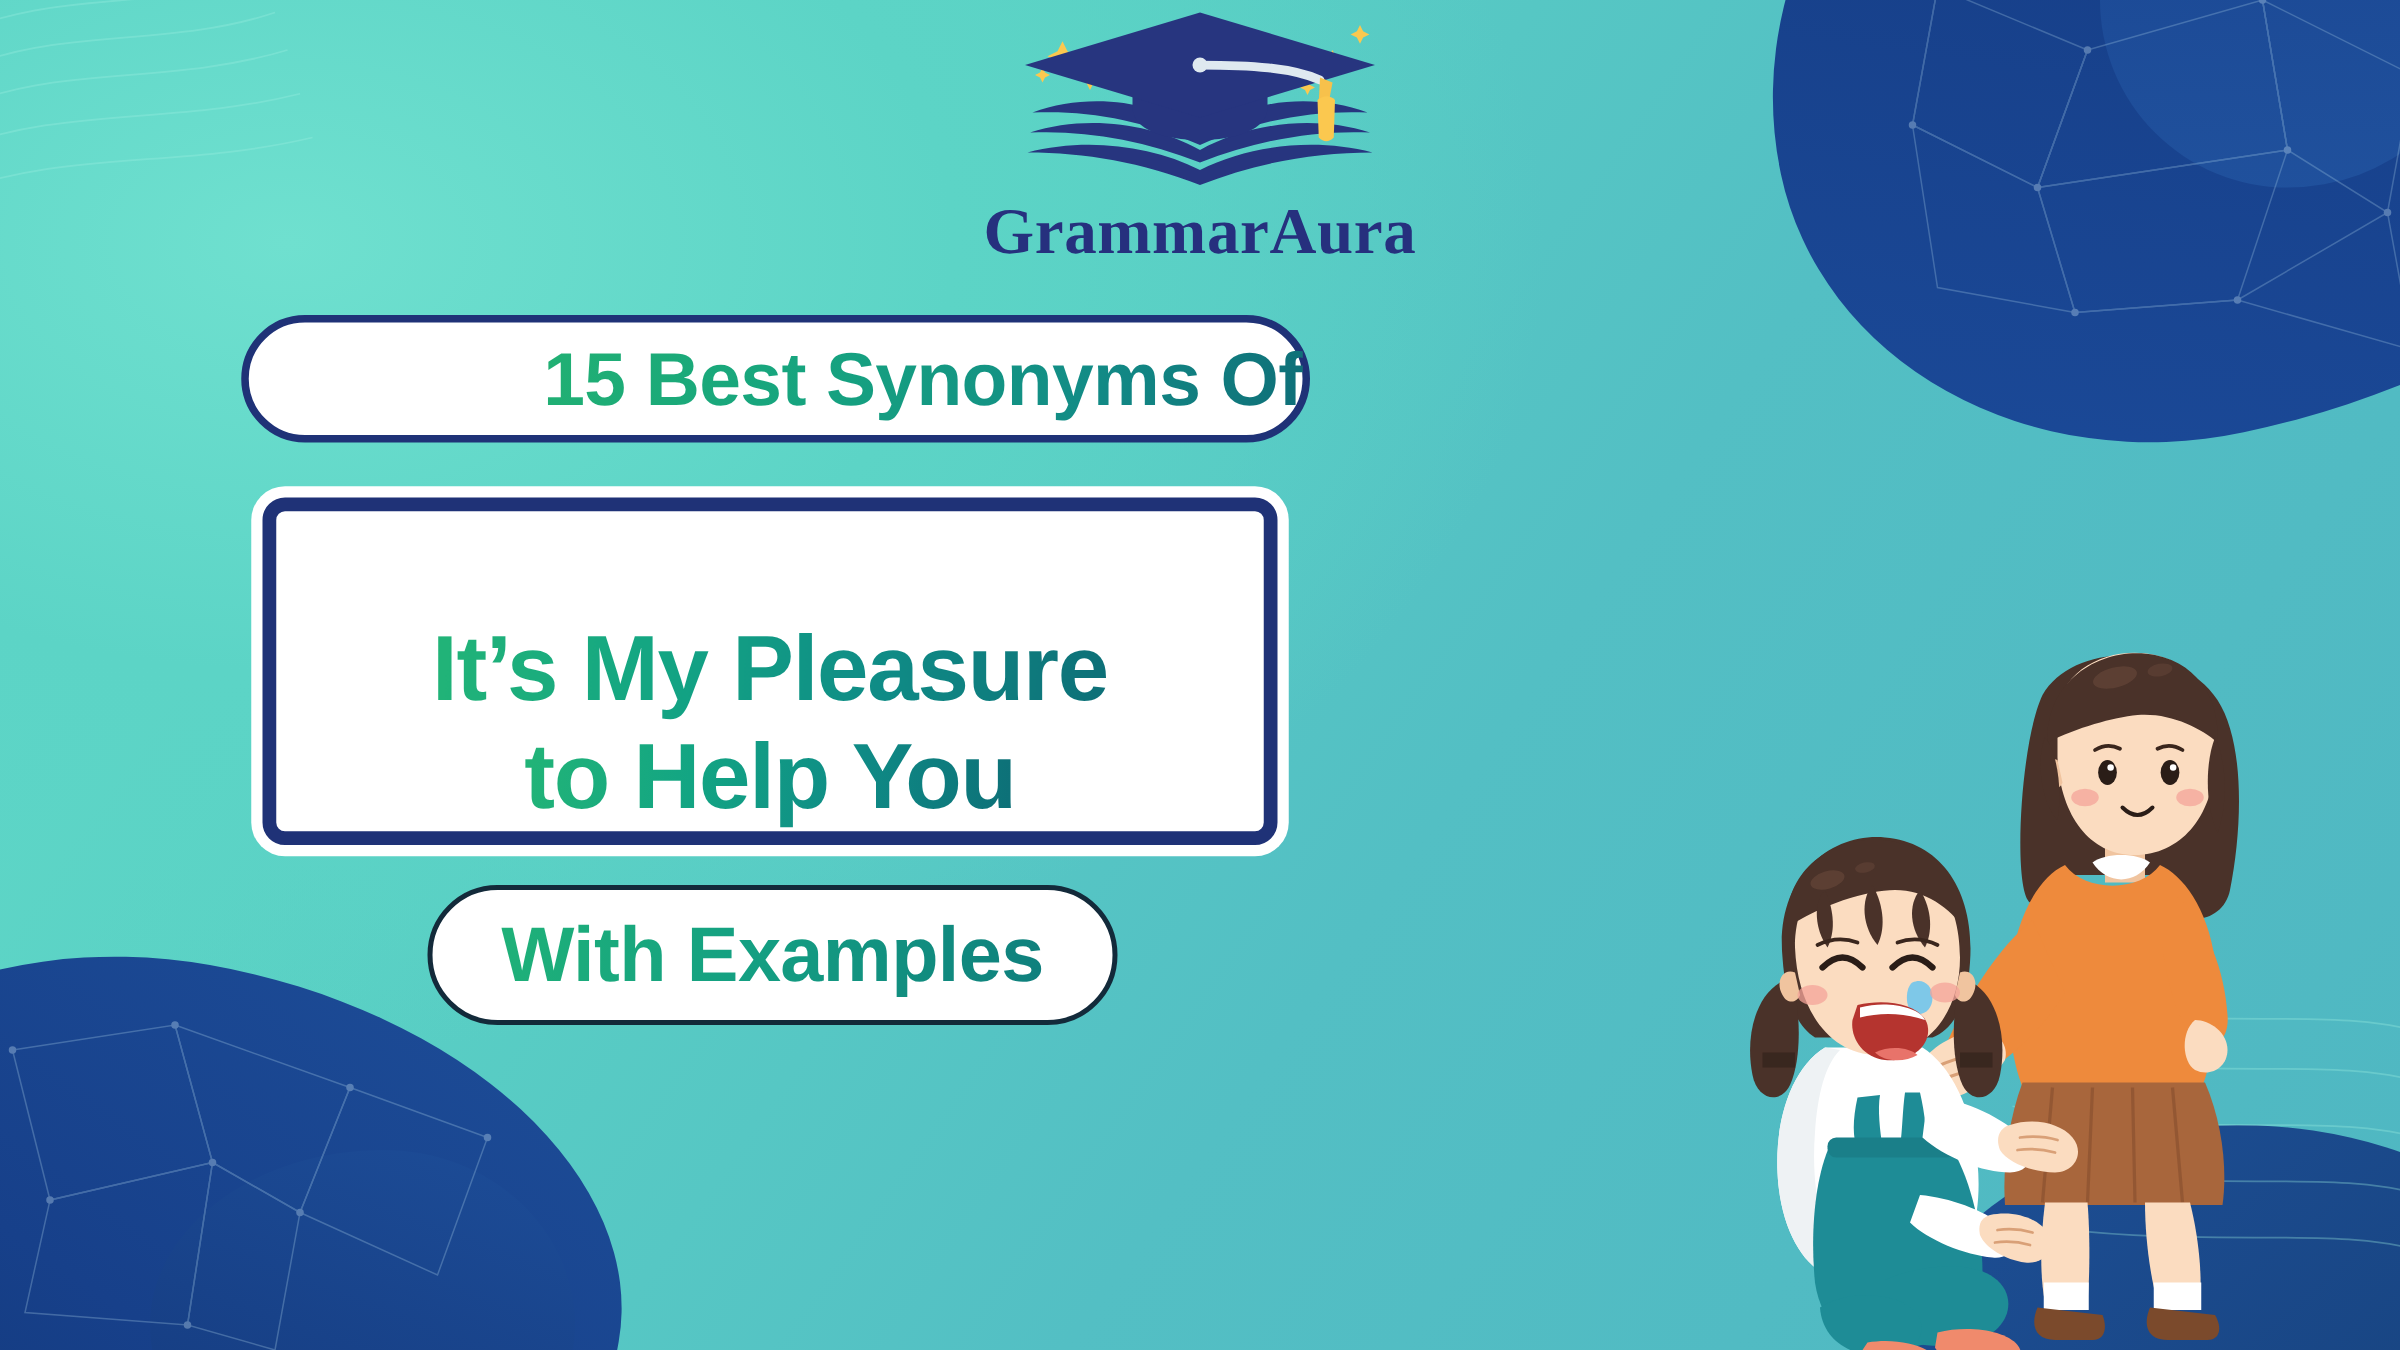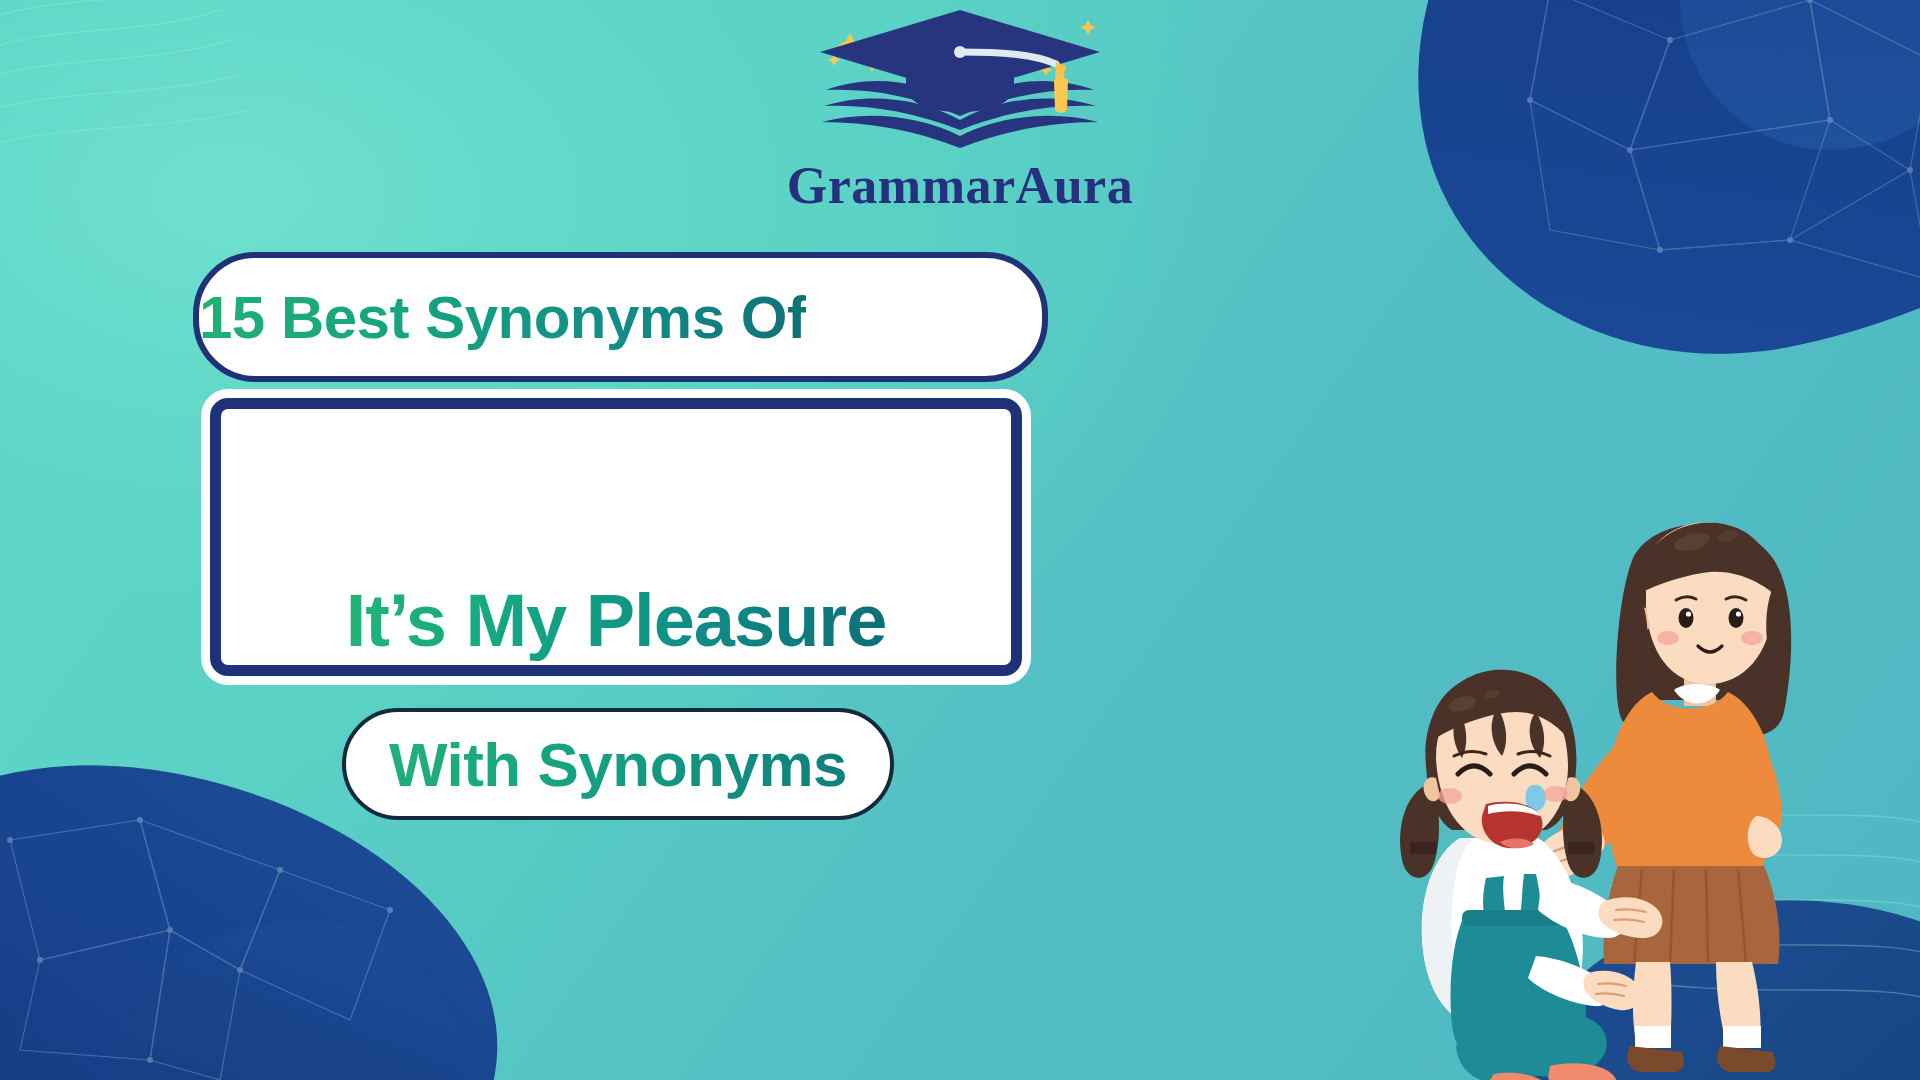--- a/index.html
+++ b/index.html
@@ -100,28 +100,28 @@
     color: #26307e;
     line-height: 1;
   }
 
   
   .eyebrow-pill {
     position: absolute;
     top: 252px;
     left: 193px;
     width: 855px;
-    height: 130px;
+    height: 102px;
     box-sizing: border-box;
     background: #ffffff;
     border: 6px solid #1f3277;
     border-radius: 62px;
     display: flex;
     align-items: center;
-    justify-content: flex-start;
+    justify-content: flex-end;
   }
   .eyebrow-text {
     font-size: 60px;
     font-weight: 800;
     letter-spacing: -0.5px;
     background: linear-gradient(100deg, #21b073 0%, #16a47f 35%, #128b86 72%, #0f6f78 100%);
     -webkit-background-clip: text;
     background-clip: text;
     color: transparent;
     white-space: nowrap;
@@ -300,24 +300,25 @@
     </svg>
     <div class="brand-name">GrammarAura</div>
   </div>
 
   <div class="eyebrow-pill">
     <span class="eyebrow-text">15 Best Synonyms Of</span>
   </div>
 
   <div class="title-box">
     <div class="title-line">It’s My Pleasure</div>
+    <div class="title-line">to Help You</div>
   </div>
 
   <div class="footnote-pill">
-    <span class="footnote-text">With Synonyms</span>
+    <span class="footnote-text">With Examples</span>
   </div>
 
   <svg class="illustration" viewBox="0 0 520 600">
     <defs>
       <clipPath id="clipHairBigGirl">
         <path d="M246 58 C 300 30, 372 46, 392 108 C 404 146, 400 200, 390 228 L 240 228 C 230 190, 224 100, 246 58 Z"></path>
       </clipPath>
     </defs>
 
     <g>

